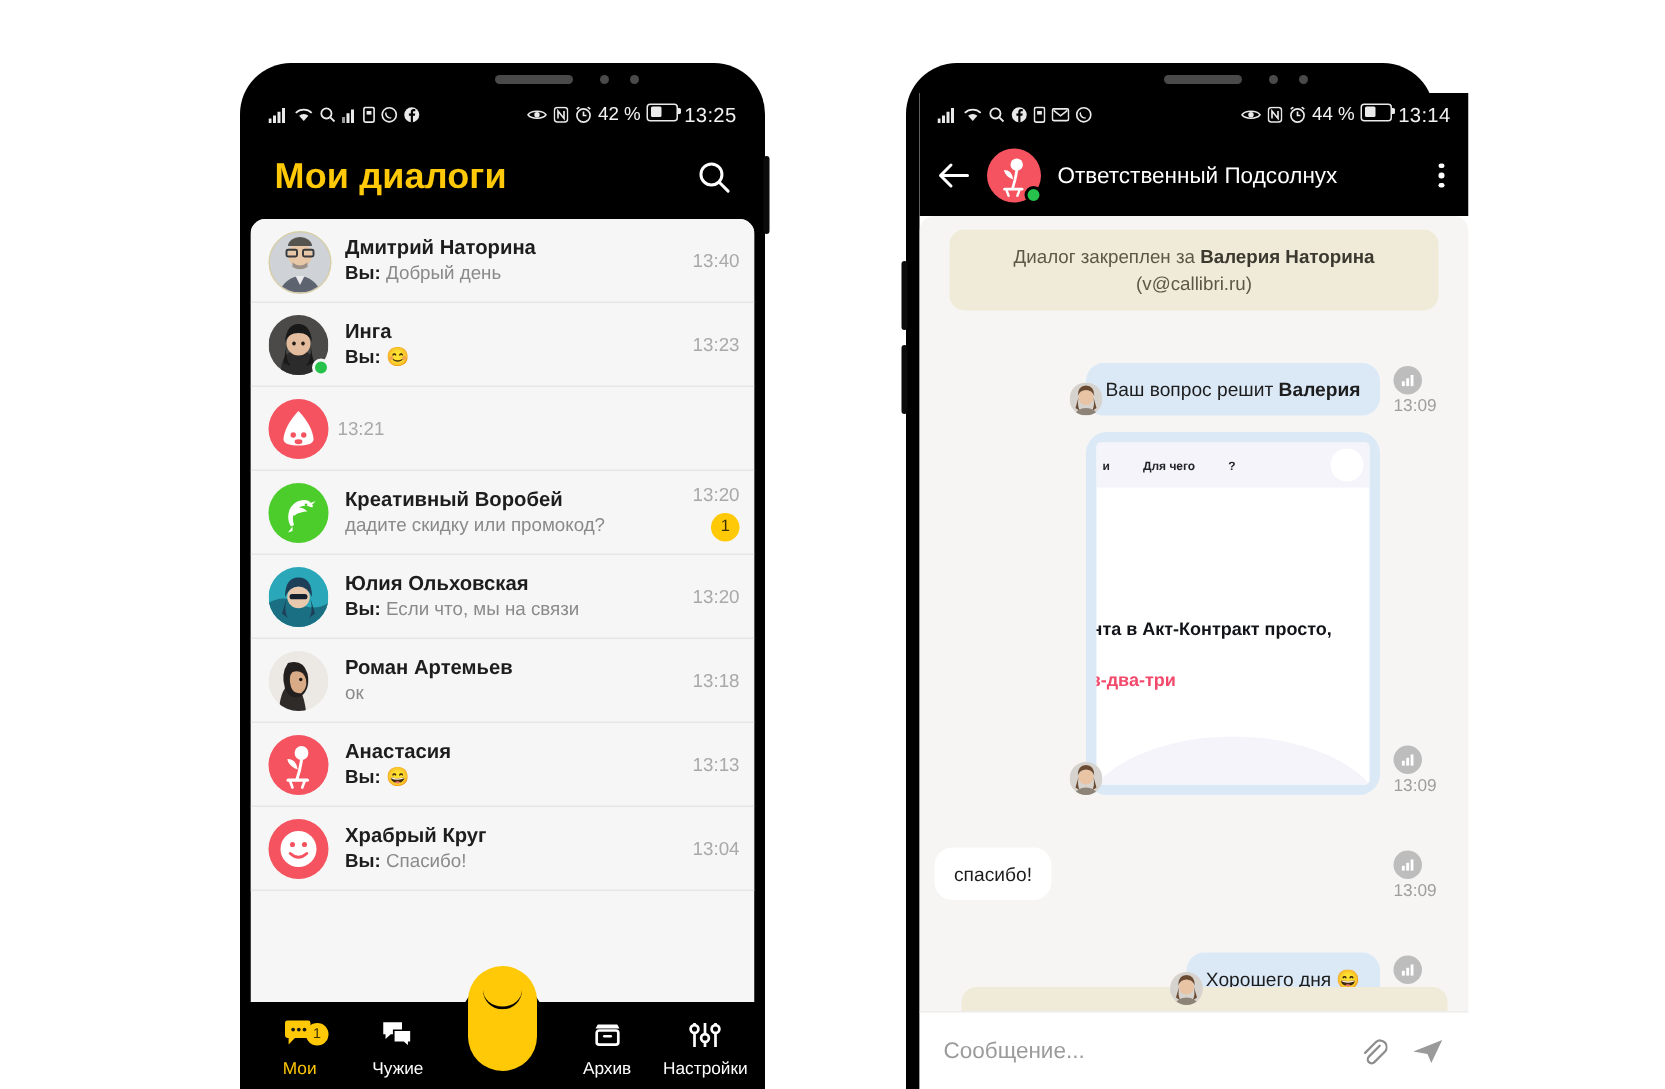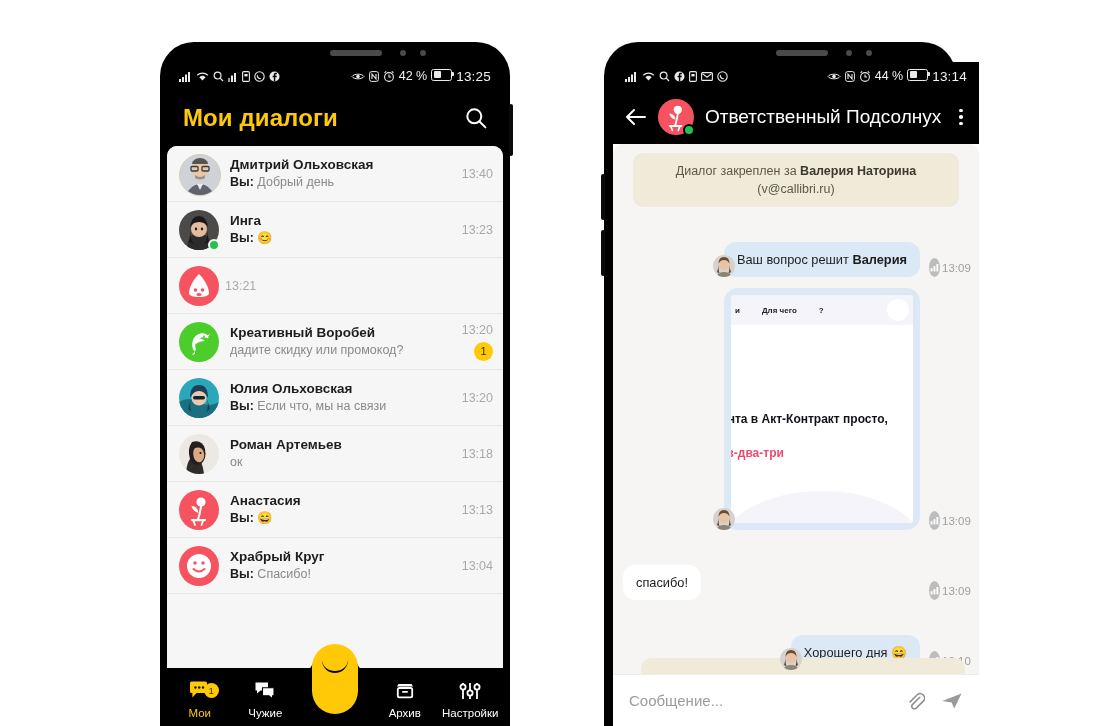--- a/index.html
+++ b/index.html
@@ -208,21 +208,21 @@
   }
 
   
   .chat-header {
     position: absolute; left: 0; right: 0; top: 28px;
     height: 54px; background: #000;
     display: flex; align-items: center; padding: 0 12px;
     box-sizing: border-box; gap: 11px;
   }
   .ch-title {
-    color: #fff; font-size: 19px; flex: 1;
+    color: #fff; font-size: 15px; flex: 1;
     white-space: nowrap; overflow: hidden; text-overflow: ellipsis;
   }
   .ch-av { position: relative; width: 36px; height: 36px; flex: 0 0 36px; }
   .kebab { display: flex; flex-direction: column; gap: 3px; cursor: pointer; padding: 4px; }
   .kebab i { width: 3.6px; height: 3.6px; background: #fff; border-radius: 50%; display:block; }
 
   .chat-body {
     position: absolute; left: 0; right: 0;
     top: 82px; bottom: 52px;
     background: #f6f5f3;
@@ -241,21 +241,21 @@
   .notice b { color: #3c3a30; font-weight: bold; }
   .bub {
     border-radius: 12px; padding: 9px 13px;
     font-size: 12.8px; line-height: 17px; color: #1d1d1d;
     max-width: 205px; word-wrap: break-word; margin-top: 24px;
   }
   .bub.out { background: #dbe9f7; }
   .bub.in  { background: #ffffff; }
   .bub.out b { font-weight: bold; }
   .msg-av { width: 22px; height: 22px; border-radius: 50%; overflow: hidden; flex: 0 0 22px; margin-right: -11px; position: relative; z-index: 2; }
-  .meta { display: flex; flex-direction: row; align-items: center; gap: 2px; margin-left: 9px; width: 40px; }
+  .meta { display: flex; flex-direction: column; gap: 2px; margin-left: 9px; width: 40px; }
   .meta .dot {
     width: 19px; height: 19px; border-radius: 50%; background: #bdbdbd;
     display: flex; align-items: center; justify-content: center;
   }
   .meta .tm { font-size: 11.5px; color: #9e9e9e; }
   .spacer-l { flex: 1; }
 
   
   .imgcard {
     background: #dbe9f7; border-radius: 14px; padding: 7px;
@@ -410,21 +410,21 @@
                   <rect x="11" y="11.5" width="7" height="4.5" rx="1" fill="none" stroke="#3a3a3a" stroke-width="1.3"></rect>
                   <rect x="22" y="11.5" width="7" height="4.5" rx="1" fill="none" stroke="#3a3a3a" stroke-width="1.3"></rect>
                   <path d="M12 9 a8 6 0 0 1 16 0 z" fill="#55544f"></path>
                   <path d="M15 20 q5 4 10 0 l0 3 q-5 3 -10 0z" fill="#9d9086"></path>
                   <path d="M6 40 q4 -10 14 -11 q10 1 14 11 z" fill="#5d6470"></path>
                   <path d="M17 29 l3 6 l3 -6 z" fill="#e9e9ec"></path>
                 </svg>
             </div>
           </div>
           <div class="dl-texts">
-            <div class="dl-name">Дмитрий Ольховская</div>
+            <div class="dl-name">Дмитрий Наторина</div>
             <div class="dl-prev"><b>Вы:</b> <span>Добрый день</span></div>
           </div>
           <div class="dl-right">
             <div class="dl-time">13:40</div>
           </div>
         </div>
 
         <div class="dl-row">
           <div class="av-wrap">
             <div class="avatar">

